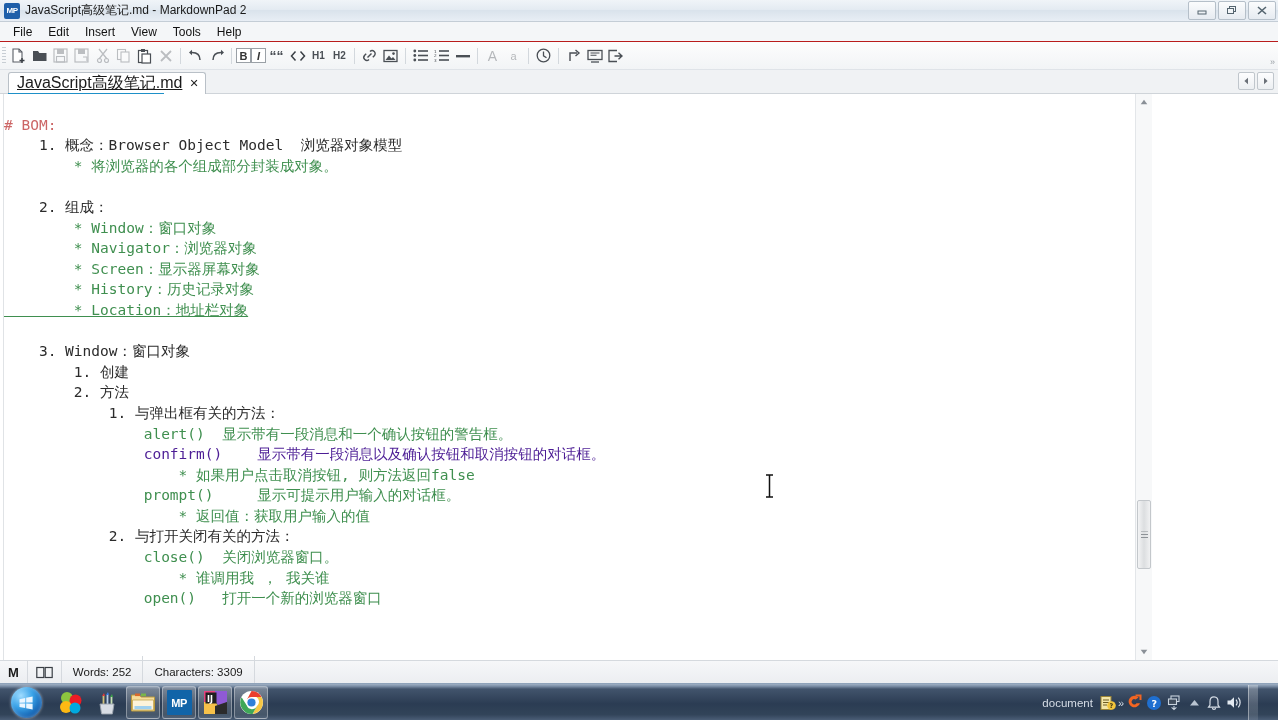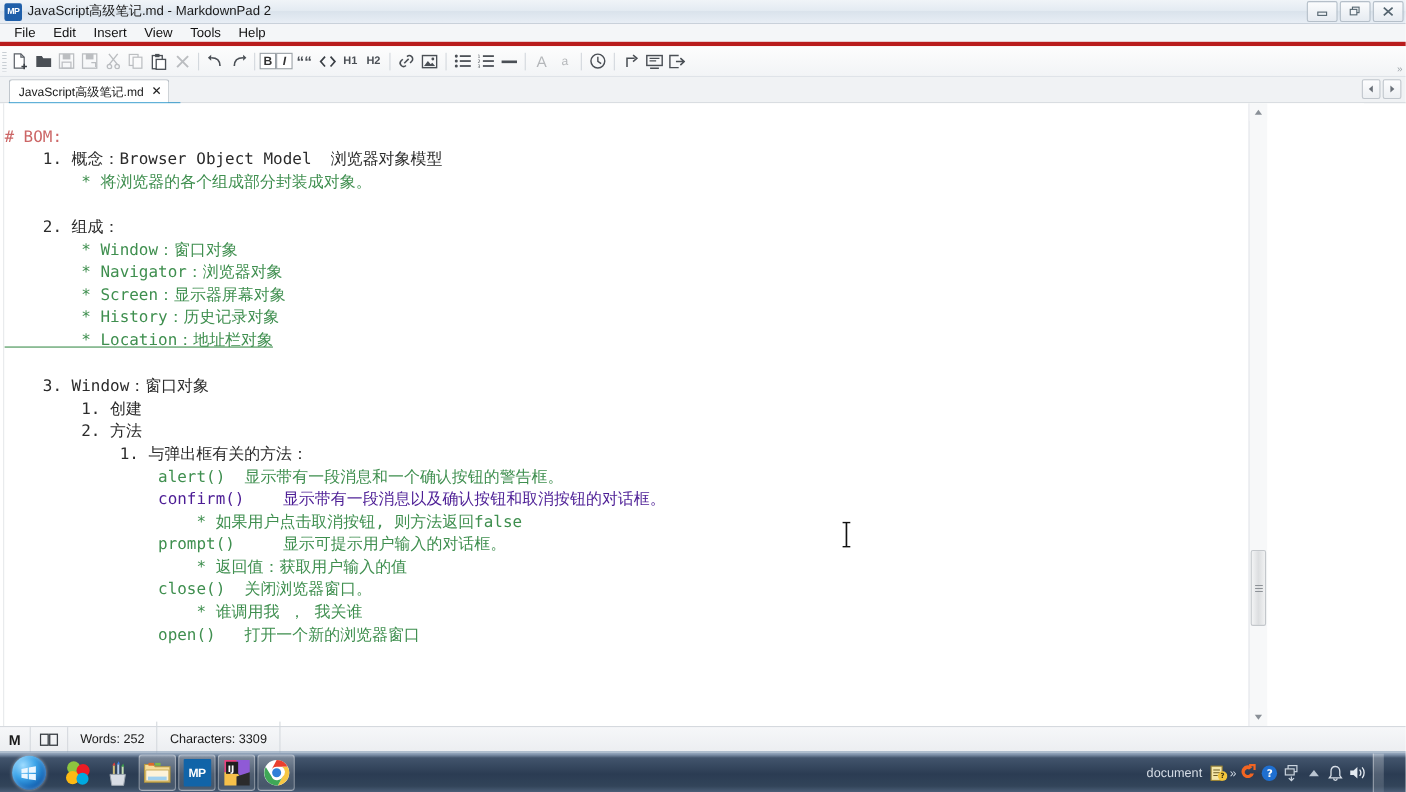--- a/index.html
+++ b/index.html
@@ -52,21 +52,21 @@
     display: flex; align-items: center; justify-content: center;
     box-sizing: border-box;
   }
   .win-btn svg { display:block; }
 
   
   .menubar {
     position: absolute; left: 0; top: 22px;
     width: 1278px; height: 20px;
     background: #f4f6f8;
-    border-bottom: 4px solid #b91c1c;
+    border-bottom: 1px solid #b91c1c;
     display: flex; align-items: center;
     padding-left: 5px;
     box-sizing: border-box;
   }
   .menu-item {
     font-size: 12px; color: #111;
     padding: 2px 8px;
     cursor: default;
     white-space: nowrap;
   }
@@ -124,21 +124,21 @@
     position: absolute; left: 8px; top: 2px;
     height: 22px;
     background: #ffffff;
     border: 1px solid #b9c0c7;
     border-bottom: none;
     border-radius: 3px 3px 0 0;
     display: flex; align-items: center;
     padding: 0 6px 0 8px;
     box-sizing: border-box;
   }
-  .tab-title { font-size: 11px; color: #1a1a1a; white-space: nowrap; }
+  .tab-title { font-size: 16px; color: #1a1a1a; white-space: nowrap; text-decoration: underline; }
   .tab-close {
     margin-left: 7px; font-size: 11px; color: #222;
     font-family: "Liberation Sans", sans-serif;
     line-height: 1;
   }
   .tab-accent {
     position: absolute; left: 8px; top: 23px;
     width: 382px; height: 2px;
     background: #1e90c8;
   }
@@ -542,20 +542,21 @@
         <div class="ed-line" style="color: rgb(43, 43, 43);"></div>
         <div class="ed-line" style="color: rgb(43, 43, 43);">    3. Window：窗口对象</div>
         <div class="ed-line" style="color: rgb(43, 43, 43);">        1. 创建</div>
         <div class="ed-line" style="color: rgb(43, 43, 43);">        2. 方法</div>
         <div class="ed-line" style="color: rgb(43, 43, 43);">            1. 与弹出框有关的方法：</div>
         <div class="ed-line" style="color: rgb(63, 143, 79);">                alert()  显示带有一段消息和一个确认按钮的警告框。</div>
         <div class="ed-line" style="color: #4c1d95;">                confirm()    显示带有一段消息以及确认按钮和取消按钮的对话框。</div>
         <div class="ed-line" style="color: rgb(63, 143, 79);">                    * 如果用户点击取消按钮, 则方法返回false</div>
         <div class="ed-line" style="color: rgb(63, 143, 79);">                prompt()     显示可提示用户输入的对话框。</div>
         <div class="ed-line" style="color: rgb(63, 143, 79);">                    * 返回值：获取用户输入的值</div>
+        <div class="ed-line" style="color: rgb(43, 43, 43);">            2. 与打开关闭有关的方法：</div>
         <div class="ed-line" style="color: rgb(63, 143, 79);">                close()  关闭浏览器窗口。</div>
         <div class="ed-line" style="color: rgb(63, 143, 79);">                    * 谁调用我 ， 我关谁</div>
         <div class="ed-line" style="color: rgb(63, 143, 79);">                open()   打开一个新的浏览器窗口</div>
       </div>
 
   </div>
 
   <div class="vscroll">
     <div class="vs-arrow up">
       <svg width="8" height="6" viewBox="0 0 8 6">

